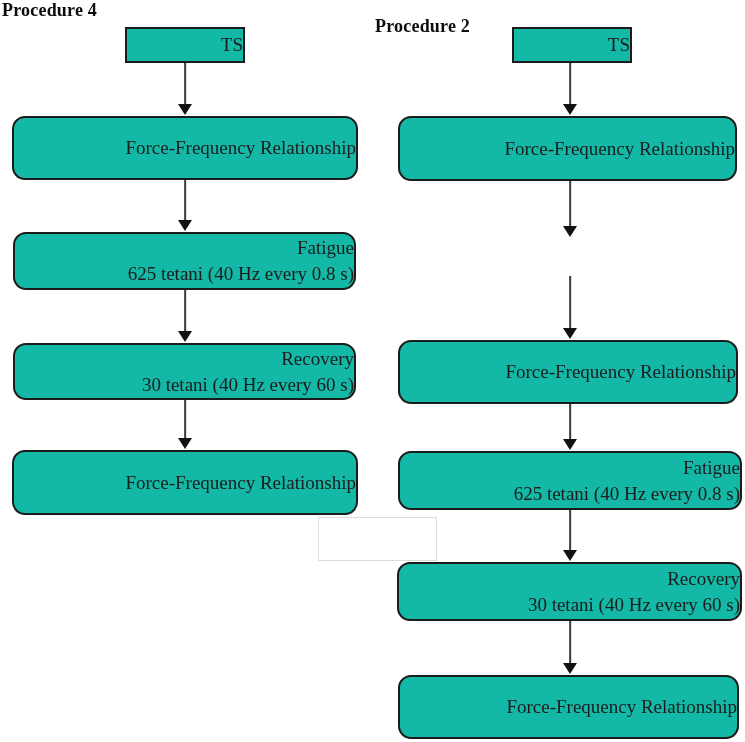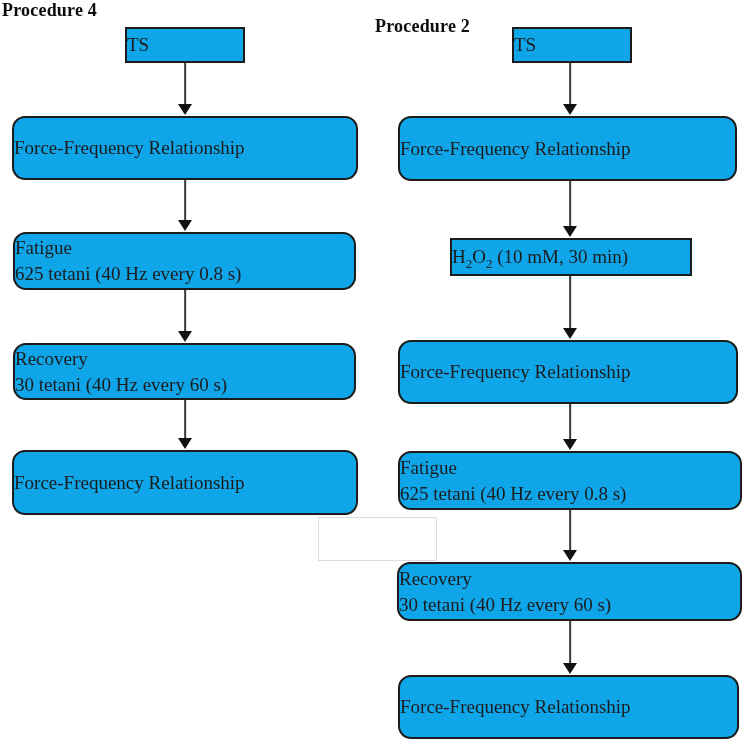--- a/index.html
+++ b/index.html
@@ -20,25 +20,25 @@
     position: absolute;
     font-size: 18px;
     font-weight: bold;
     letter-spacing: 0.2px;
     color: #0d0d0d;
     white-space: nowrap;
   }
   .box {
     position: absolute;
     box-sizing: border-box;
-    background: #0ea5e9;
+    background: #14b8a6;
     border: 2px solid #1b1b1b;
     display: flex;
     flex-direction: column;
-    align-items: flex-start;
+    align-items: flex-end;
     justify-content: center;
     text-align: center;
     font-size: 19px;
     line-height: 26px;
     white-space: nowrap;
   }
   .rounded {
     border-width: 2.4px;
     border-radius: 13px;
   }
@@ -125,23 +125,20 @@
   </div>
 
   <div class="arrow" style="left:562px; top:63px; height:52px;"></div>
 
   <div class="box rounded" style="left:398px; top:116px; width:339px; height:65px;">
     <span>Force-Frequency Relationship</span>
   </div>
 
   <div class="arrow" style="left:562px; top:181px; height:56px;"></div>
 
-  <div class="box" style="left:450px; top:238px; width:242px; height:38px;">
-    <span><span>H</span><sub>2</sub><span>O</span><sub>2</sub><span> (10 mM, 30 min)</span></span>
-  </div>
 
   <div class="arrow" style="left:562px; top:276px; height:63px;"></div>
 
   <div class="box rounded" style="left:398px; top:340px; width:340px; height:64px;">
     <span>Force-Frequency Relationship</span>
   </div>
 
   <div class="arrow" style="left:562px; top:404px; height:46px;"></div>
 
   <div class="box rounded" style="left:398px; top:451px; width:344px; height:59px;">

